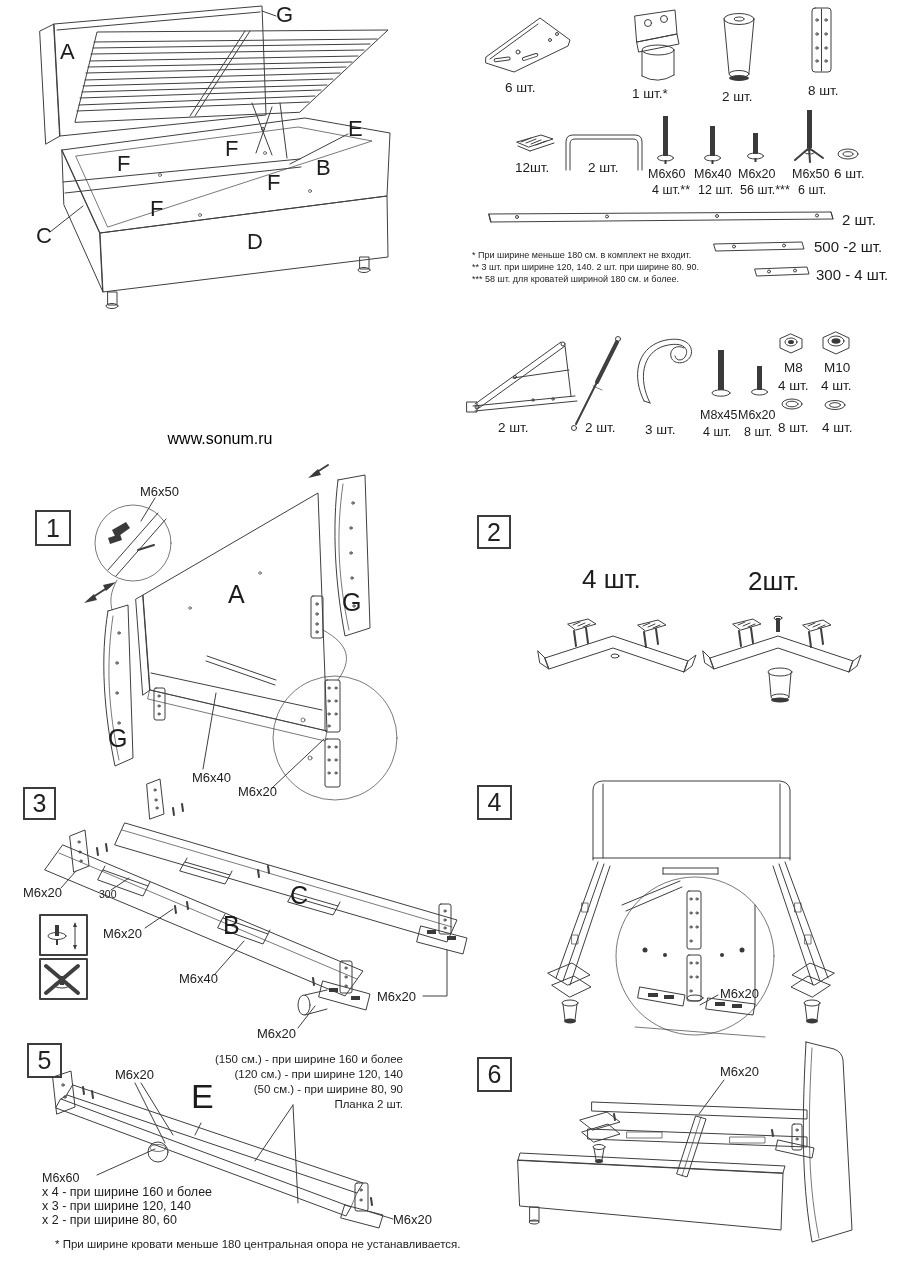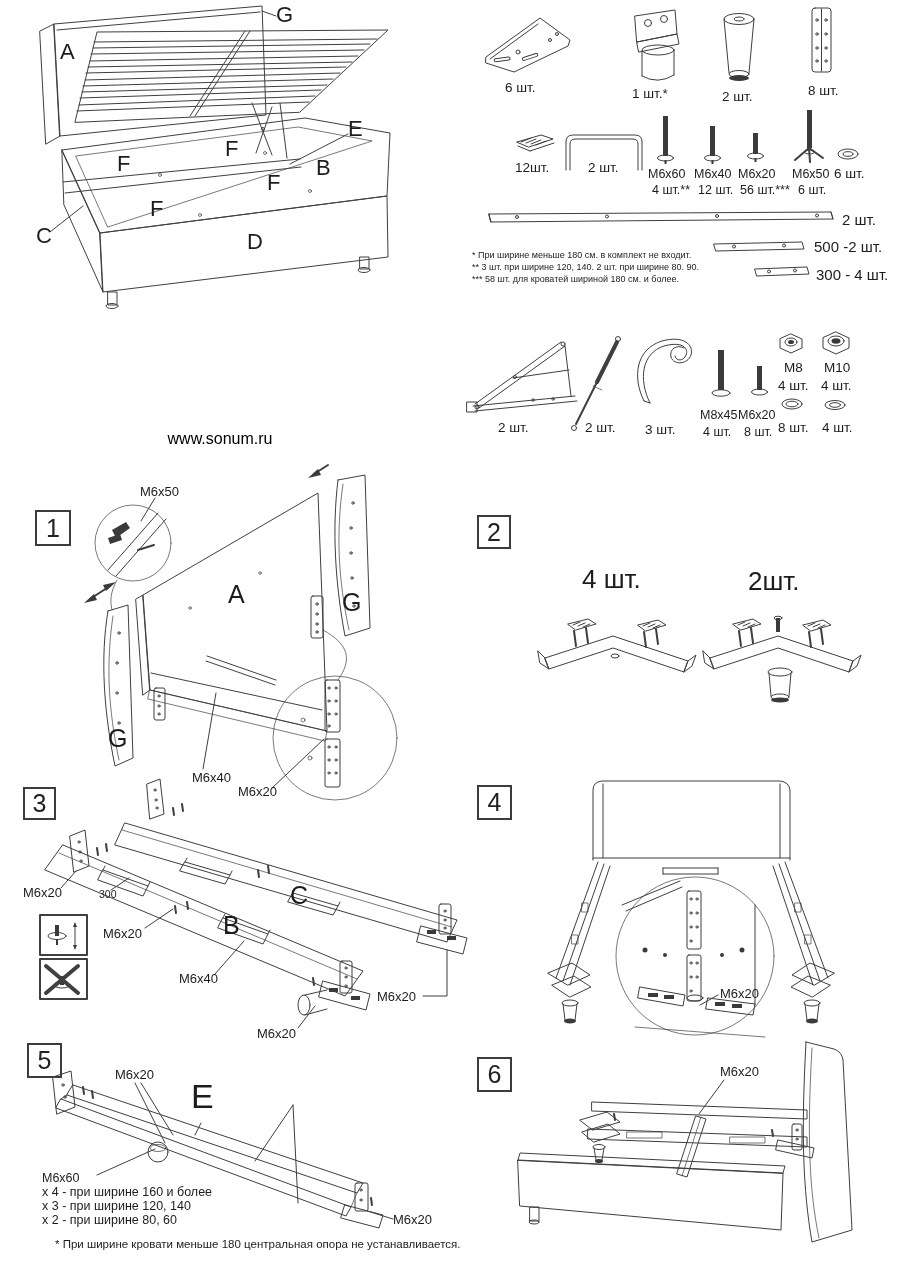--- a/index.html
+++ b/index.html
@@ -646,20 +646,26 @@
     <line x1="126" y1="48" x2="158" y2="100"></line>
     <line x1="120" y1="48" x2="150" y2="108"></line>
     <line x1="186" y1="88" x2="180" y2="100"></line>
     <line x1="278" y1="70" x2="240" y2="126"></line>
     <line x1="278" y1="70" x2="283" y2="168"></line>
     <line x1="82" y1="140" x2="140" y2="114"></line>
     <line x1="378" y1="184" x2="352" y2="176"></line>
   </svg>
   <div class="lbl" style="left:100px;top:32px">M6x20</div>
   <div class="lbl" style="left:176px;top:42px;font-size:34px">E</div>
+  <div class="rblock" style="left:148px;top:17px;width:240px">
+    <div>(150 см.) - при ширине 160 и более</div>
+    <div>(120 см.) - при ширине 120, 140</div>
+    <div>(50 см.) - при ширине 80, 90</div>
+    <div>Планка 2 шт.</div>
+  </div>
   <div class="lblock" style="left:27px;top:136px">
     <div>M6x60</div>
     <div>x 4 - при ширине 160 и более</div>
     <div>x 3 - при ширине 120, 140</div>
     <div>x 2 - при ширине 80, 60</div>
   </div>
   <div class="lbl" style="left:378px;top:177px">M6x20</div>
 </div>
 <div class="lbl sm" style="left:55px;top:1238px">* При ширине кровати меньше 180 центральная опора не устанавливается.</div>
 

